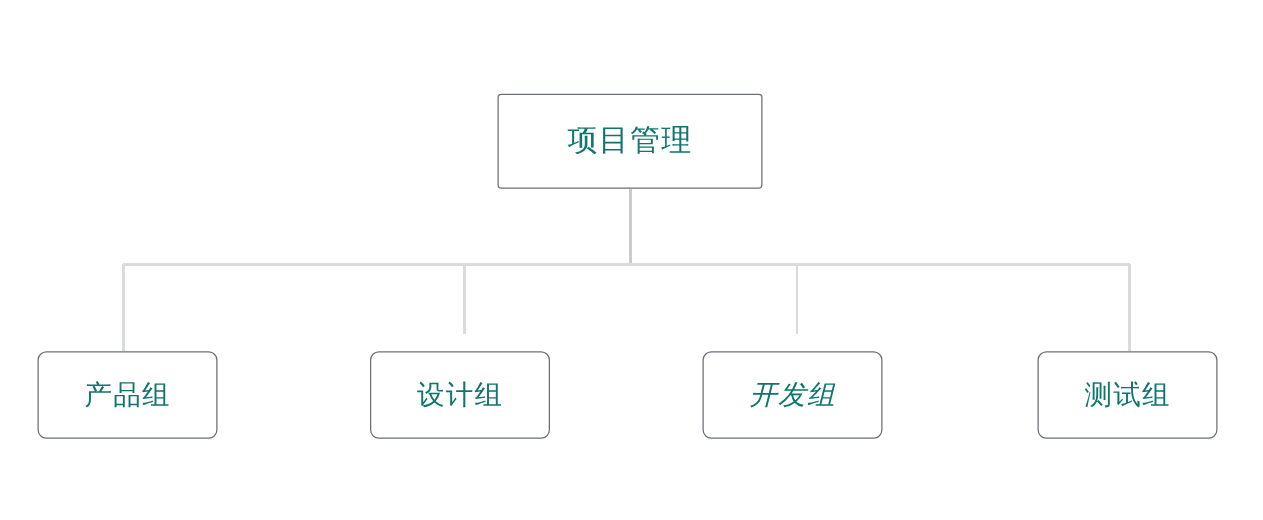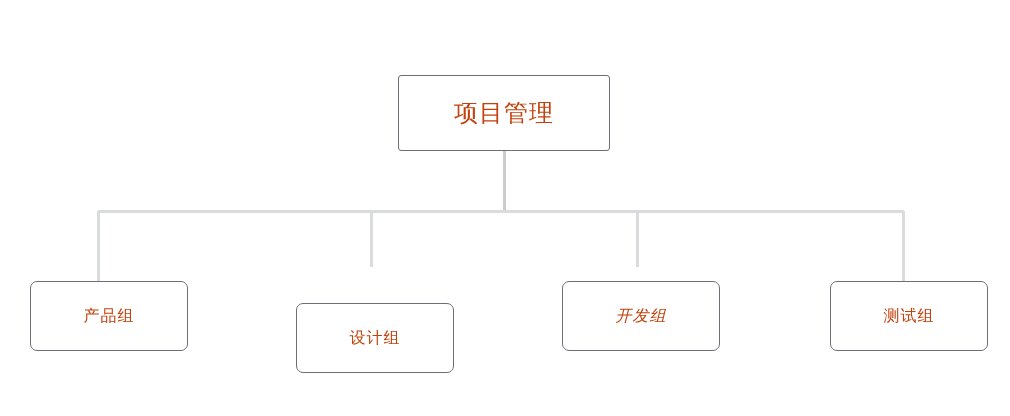--- a/index.html
+++ b/index.html
@@ -24,44 +24,44 @@
     width: 1010px;
     height: 416px;
   }
   .node {
     position: absolute;
     box-sizing: border-box;
     display: flex;
     align-items: center;
     justify-content: center;
     background: #ffffff;
-    color: #c2410c;
+    color: #0f766e;
     letter-spacing: 1px;
     white-space: nowrap;
     user-select: none;
   }
   .node-root {
     left: 398px;
     top: 75px;
     width: 212px;
     height: 76px;
     border: 1.6px solid #6b6f75;
     border-radius: 3px;
     font-size: 24px;
   }
   .node-child {
     top: 281px;
-    width: 158px;
+    width: 144px;
     height: 70px;
     border: 1.6px solid #6b6f75;
     border-radius: 7px;
-    font-size: 16px;
+    font-size: 22px;
   }
   .node-child.c0 { left: 30px; }
-  .node-child.c1 { left: 296px; margin-top: 22px; }
+  .node-child.c1 { left: 296px; }
   .node-child.c2 { left: 562px; font-style: italic; }
   .node-child.c3 { left: 830px; justify-content: center; }
   .node-label {
     display: block;
     line-height: 1;
   }
 </style>
 </head>
 <body>
 

